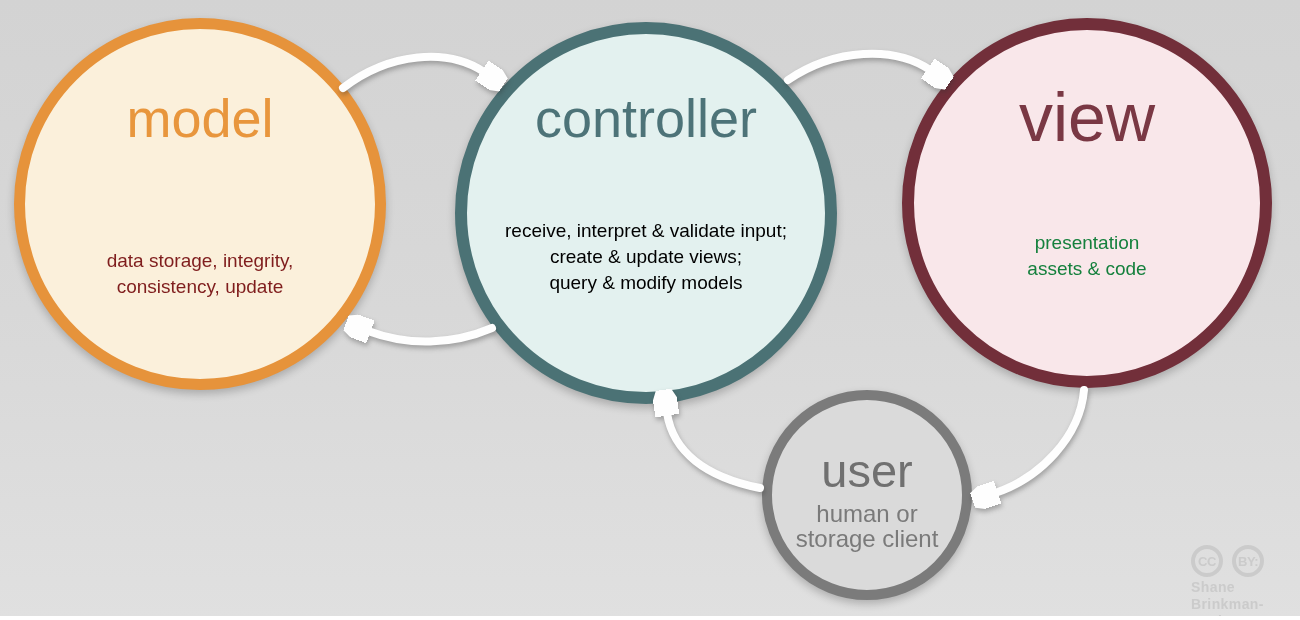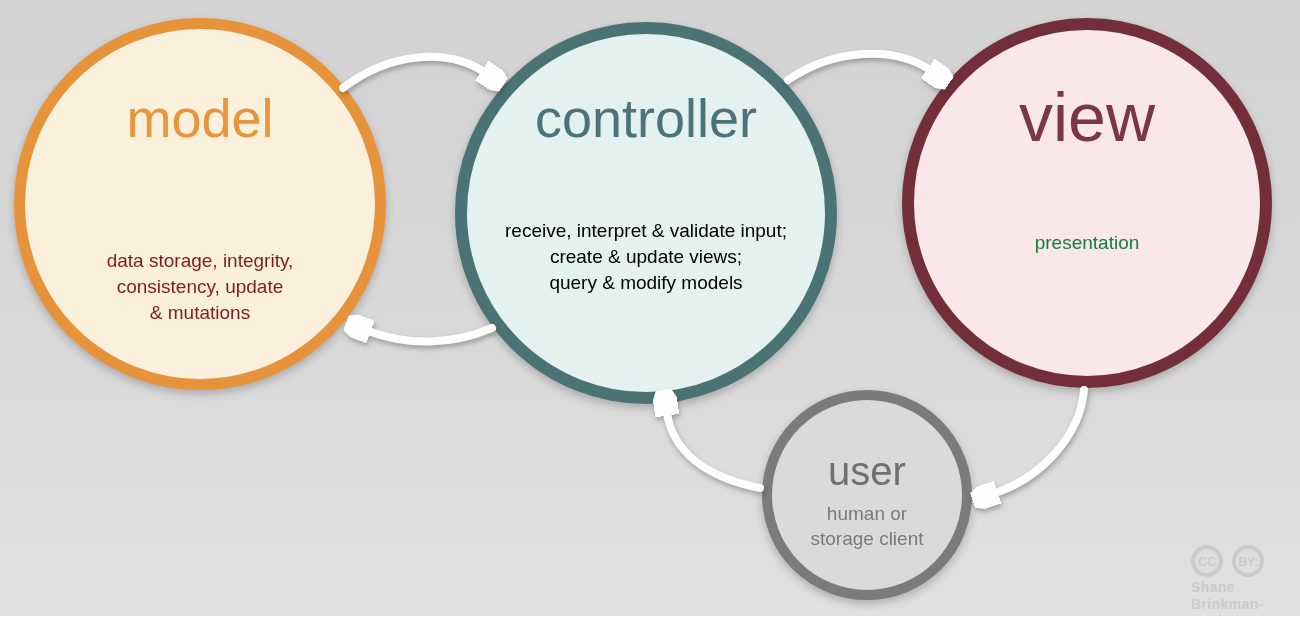--- a/index.html
+++ b/index.html
@@ -22,22 +22,22 @@
 
   .node-controller{left:455px;top:22px;width:382px;height:382px;border:12px solid #4b7275;background:#e3f1ef;}
   .node-controller .title{top:56px;font-size:54px;line-height:56px;color:#4d7378;}
   .node-controller .desc{top:184px;color:#000000;}
 
   .node-view{left:902px;top:18px;width:370px;height:370px;border:12px solid #722f3a;background:#f9e7ea;}
   .node-view .title{top:59px;font-size:68px;line-height:56px;color:#7a3844;}
   .node-view .desc{top:200px;color:#15803d;}
 
   .node-user{left:762px;top:390px;width:210px;height:210px;border:10px solid #7b7b7b;background:#dadada;}
-  .node-user .title{top:46px;font-size:40px;line-height:50px;color:#707070;}
-  .node-user .desc{top:101px;font-size:19px;line-height:25px;color:#7a7a7a;}
+  .node-user .title{top:46px;font-size:47px;line-height:50px;color:#707070;}
+  .node-user .desc{top:101px;font-size:24px;line-height:25px;color:#7a7a7a;}
 
   .arrows{
     position:absolute;left:0;top:0;width:1300px;height:620px;
     filter:drop-shadow(1px 3px 2.5px rgba(50,50,50,0.35));
     pointer-events:none;
   }
   .arrows path{fill:none;stroke:#fefefe;stroke-width:8;stroke-linecap:round;}
 
   .watermark{position:absolute;left:1191px;top:545px;color:#cbcbcb;}
   .wm-icons{display:flex;gap:9px;}
@@ -51,37 +51,37 @@
 </head>
 <body>
 
 <div class="canvas">
 
   <div class="node node-model">
     <div class="title">model</div>
     <div class="desc">
       <div>data storage, integrity,</div>
       <div>consistency, update</div>
-      <div>&amp; mutations</div>
     </div>
   </div>
 
   <div class="node node-controller">
     <div class="title">controller</div>
     <div class="desc">
       <div>receive, interpret &amp; validate input;</div>
       <div>create &amp; update views;</div>
       <div>query &amp; modify models</div>
     </div>
   </div>
 
   <div class="node node-view">
     <div class="title">view</div>
     <div class="desc">
       <div>presentation</div>
+      <div>assets &amp; code</div>
     </div>
   </div>
 
   <div class="node node-user">
     <div class="title">user</div>
     <div class="desc">
       <div>human or</div>
       <div>storage client</div>
     </div>
   </div>

